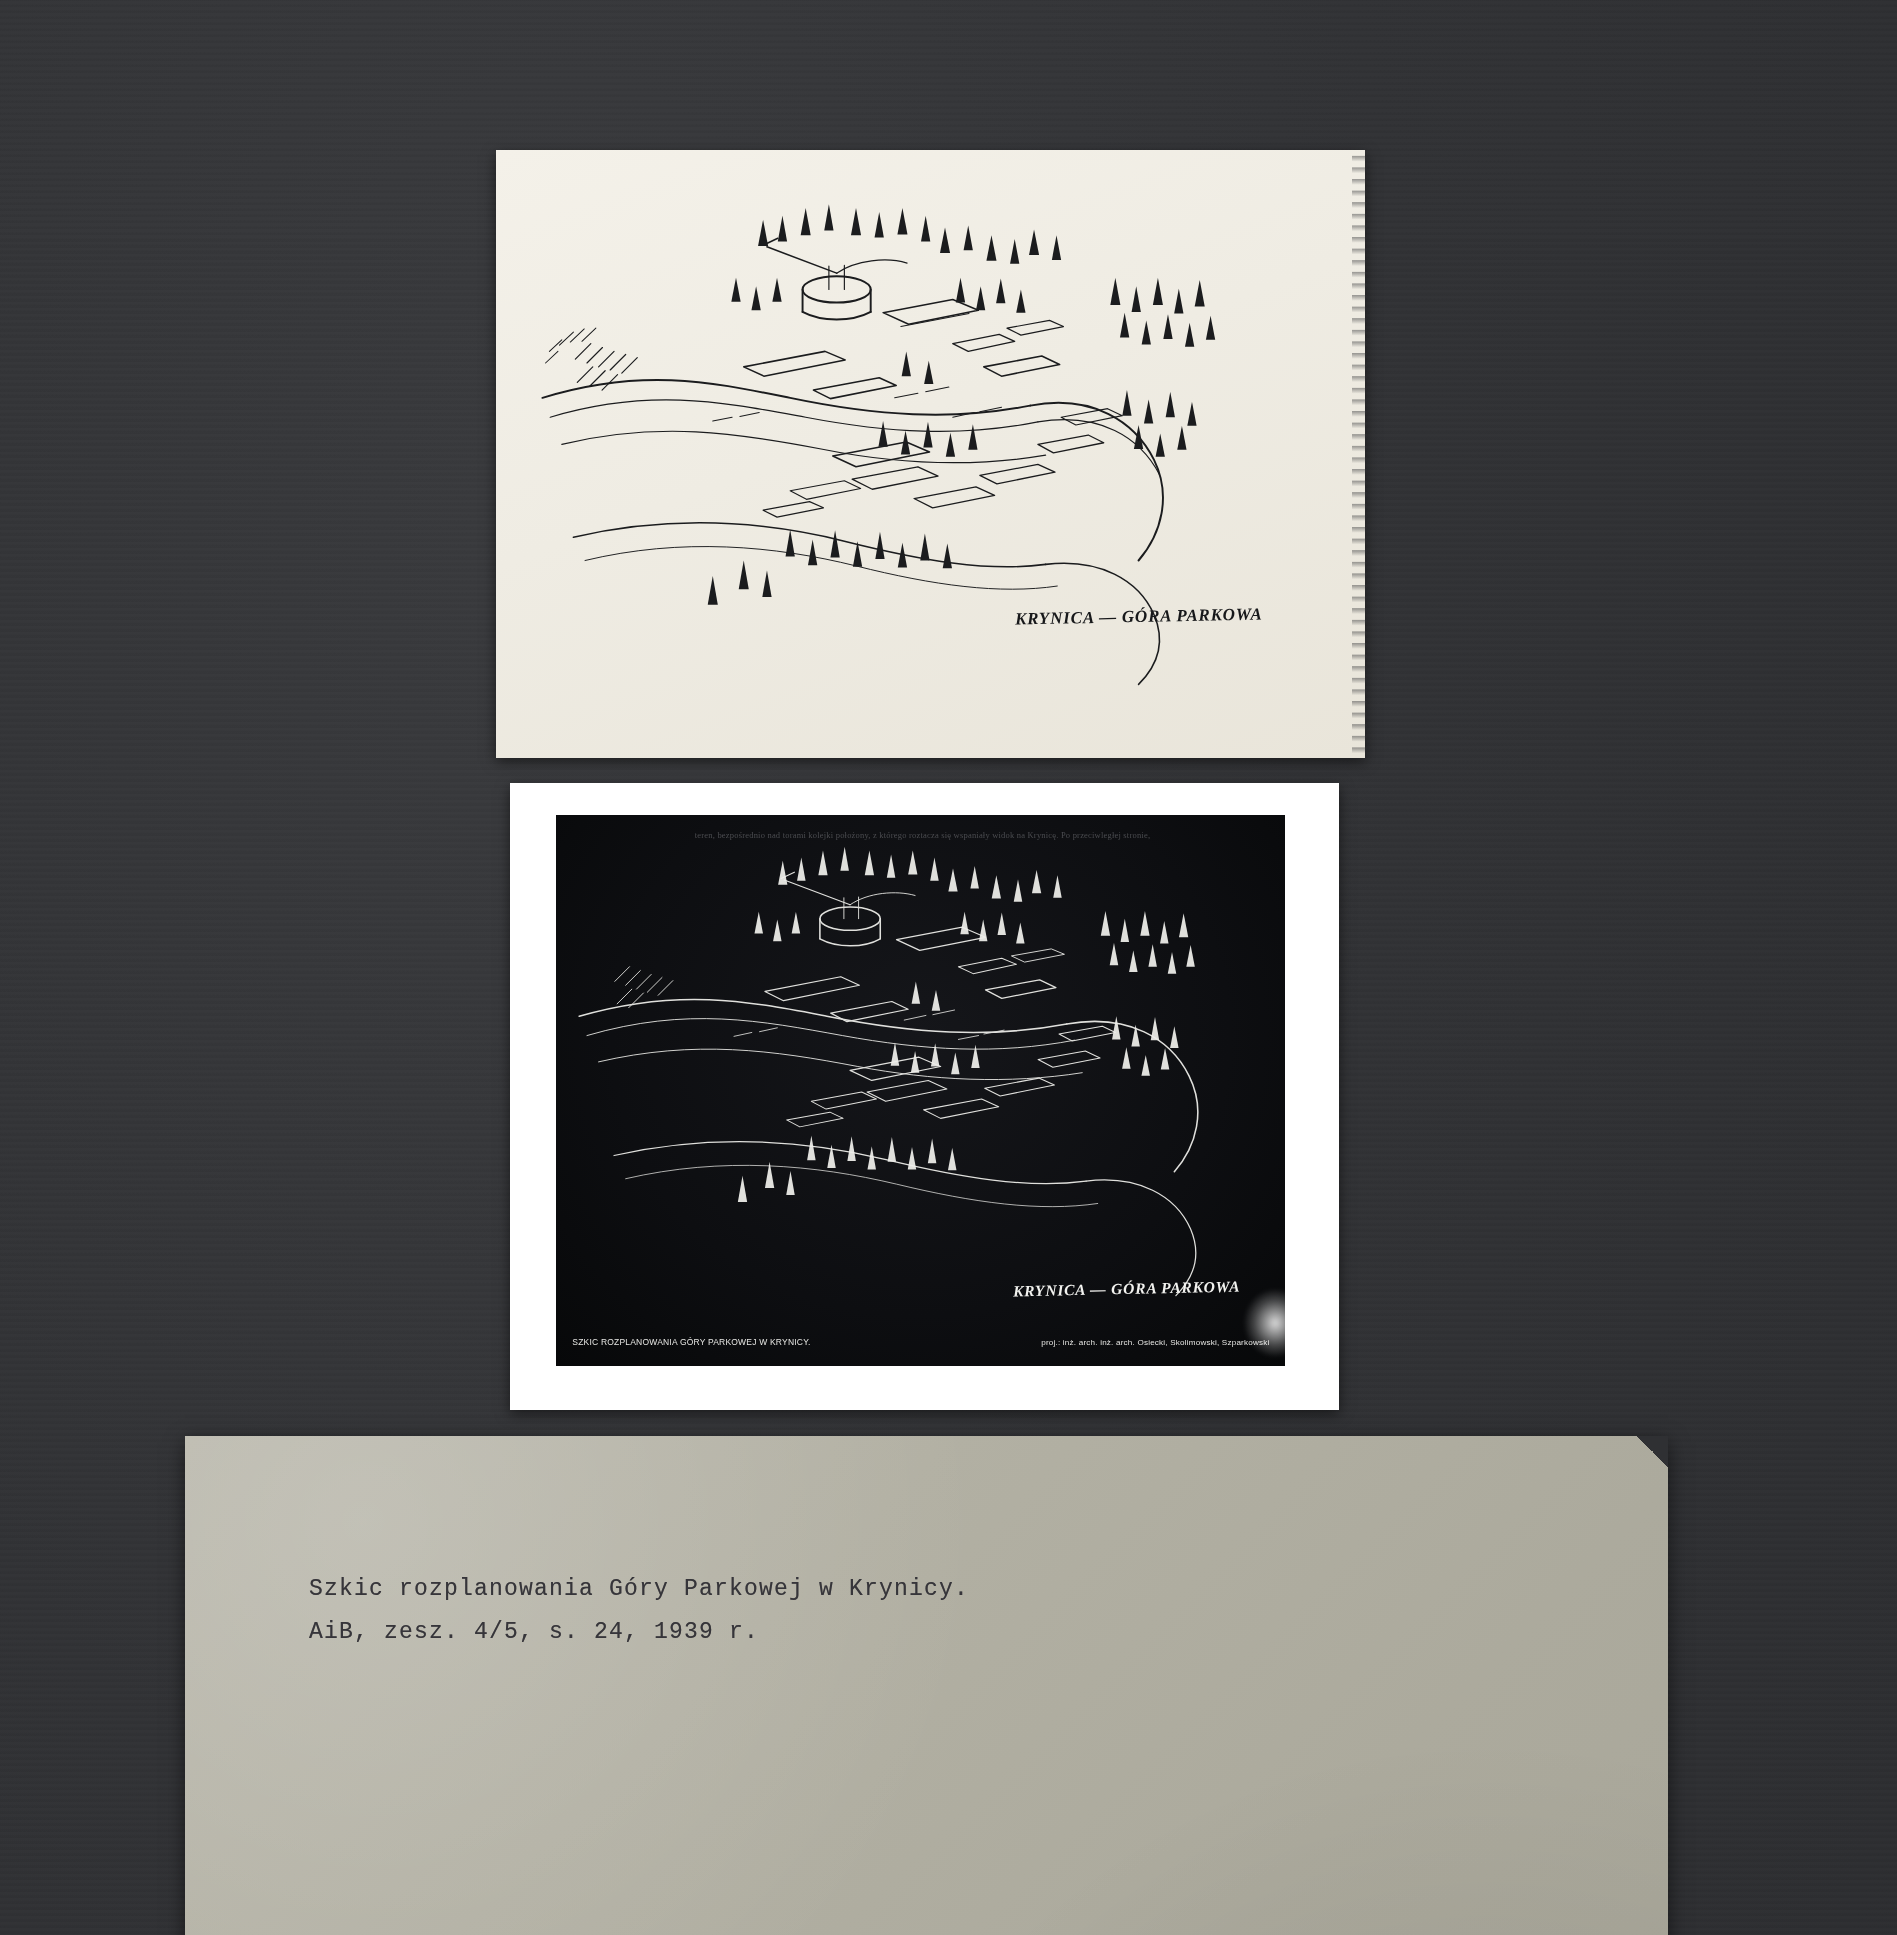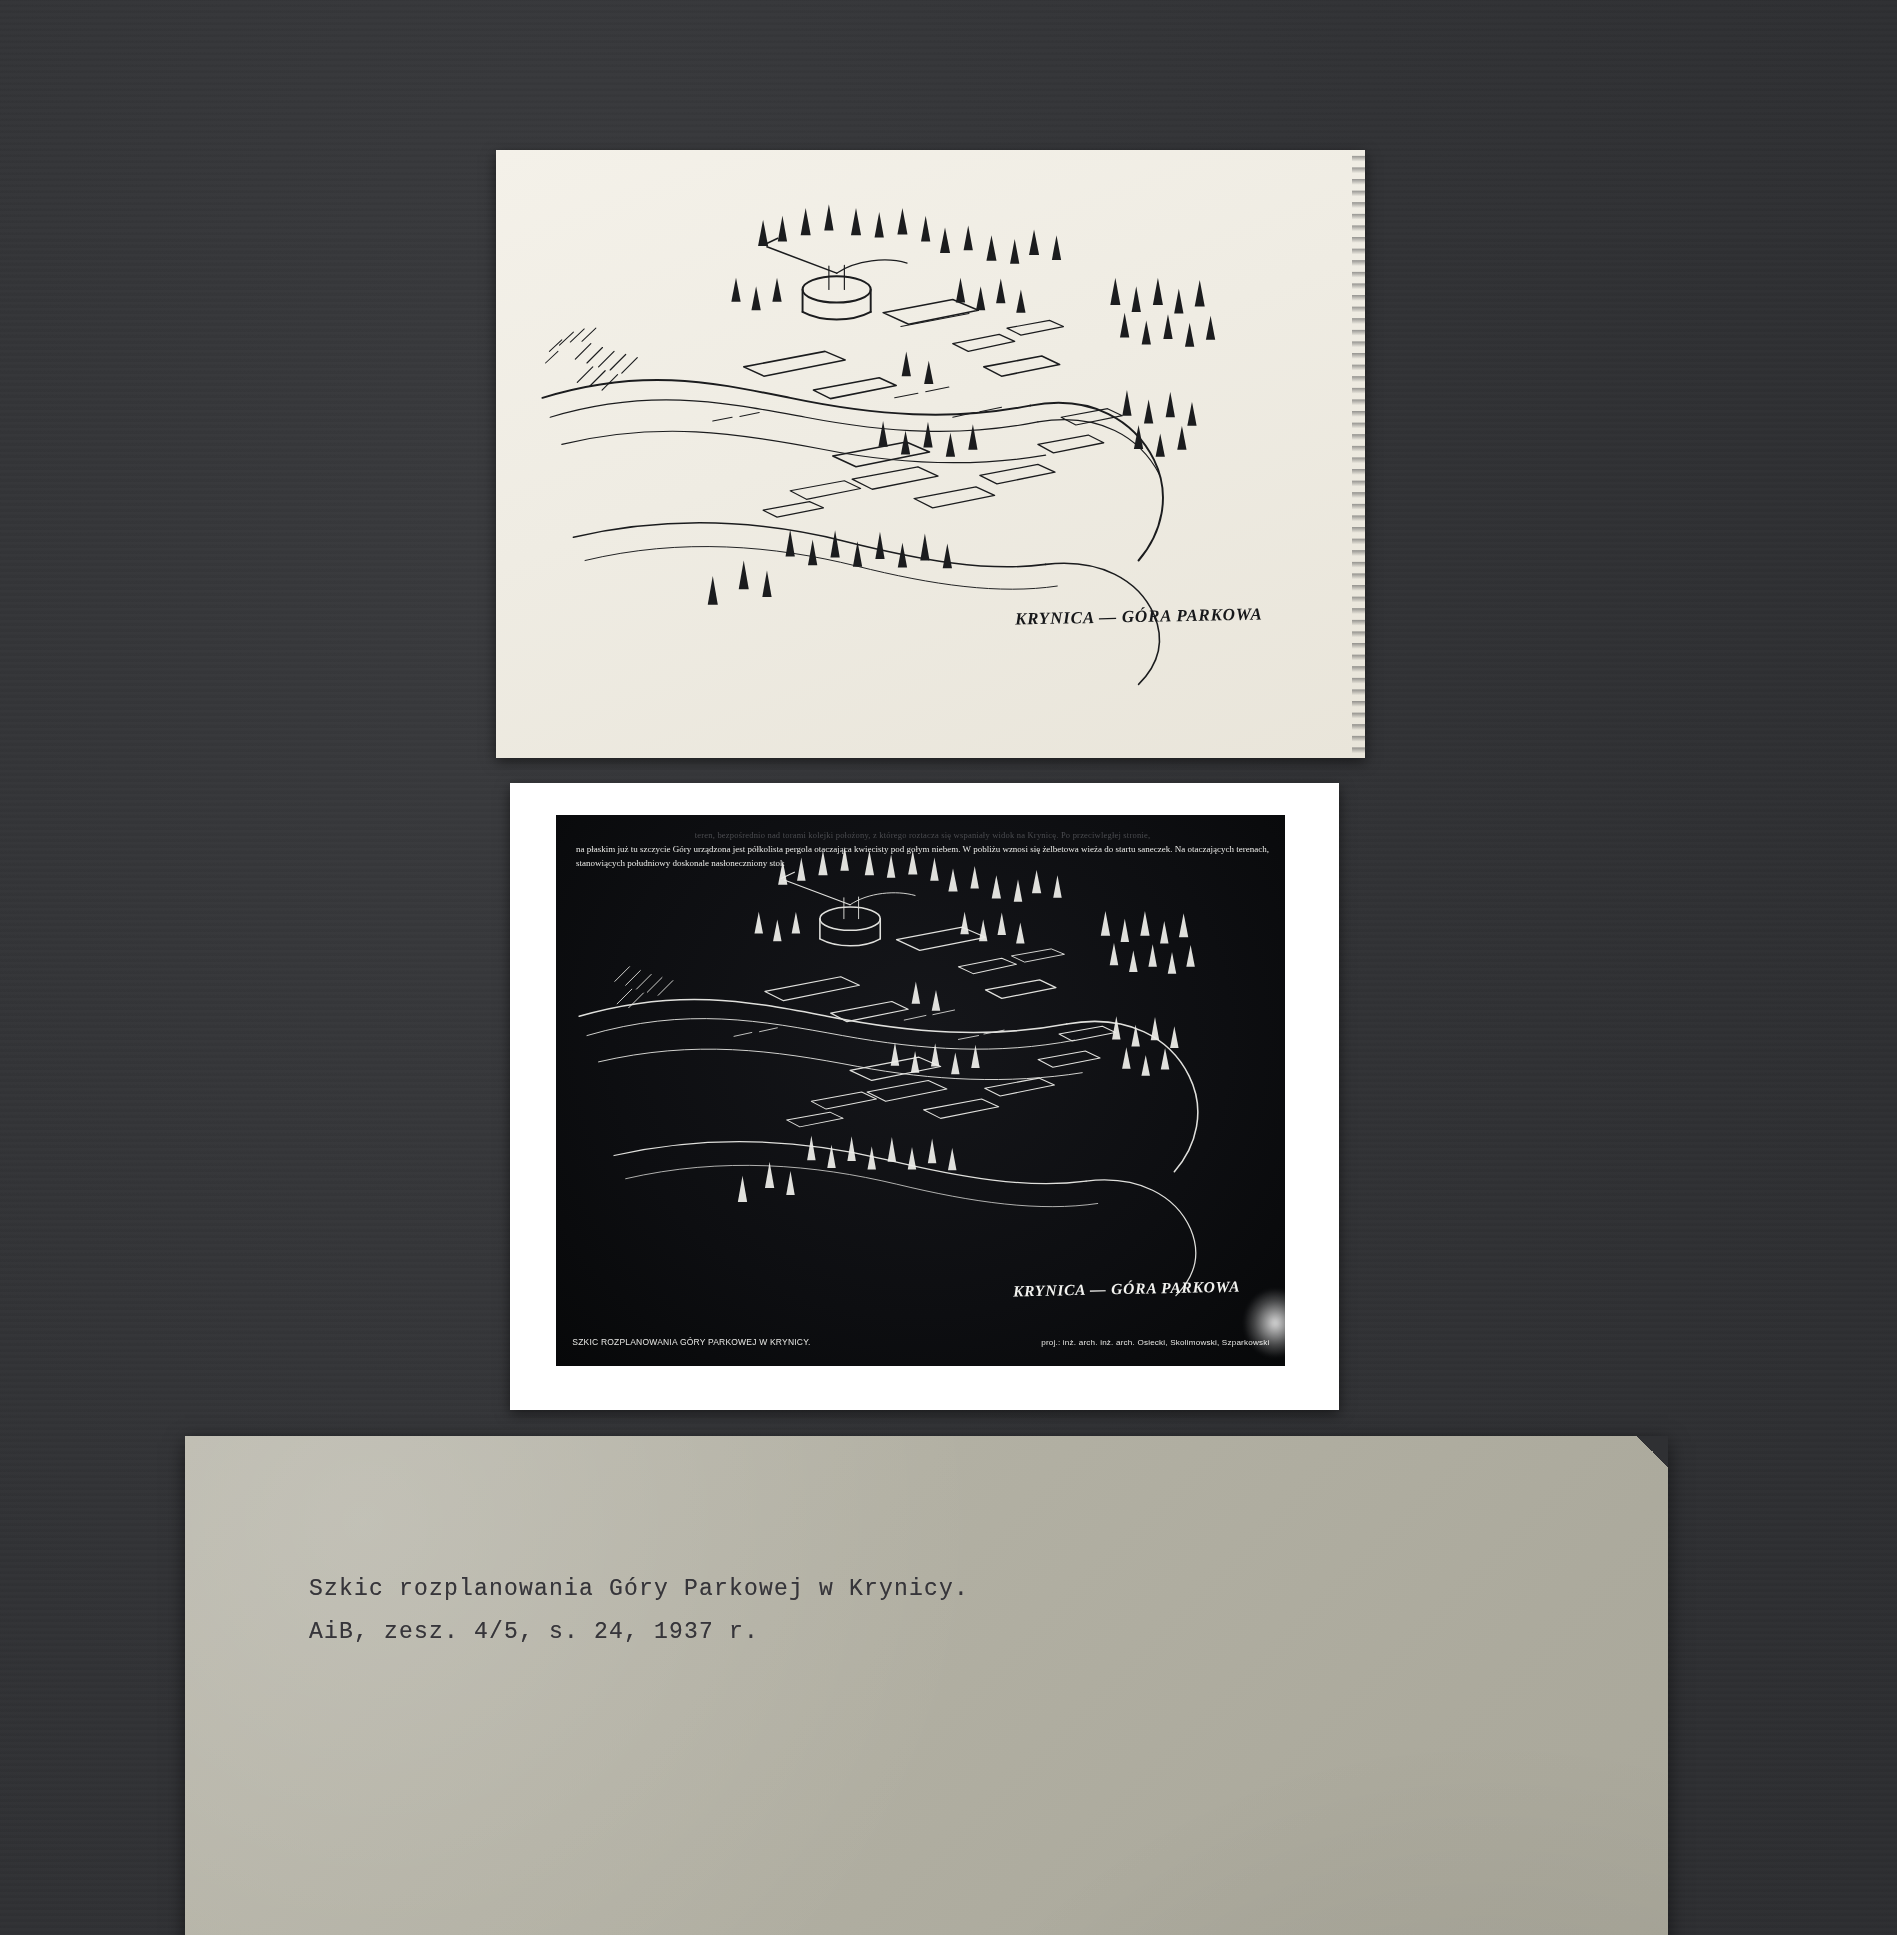--- a/index.html
+++ b/index.html
@@ -328,21 +328,20 @@
   <div class="sketch-caption" id="print-title">KRYNICA — GÓRA PARKOWA</div>
 
   <div class="edge-wear"></div>
 </div>
 
 <div class="photo" id="photo-negative">
   <div id="neg-inner">
 
     <div id="neg-top-text">
       <span class="faded">teren, bezpośrednio nad torami kolejki położony, z którego roztacza się wspaniały widok na Krynicę. Po przeciwległej stronie,</span>
-      <span>na płaskim już tu szczycie Góry urządzona jest półkolista pergola otaczająca kwiecisty pod gołym niebem. W pobliżu wznosi się żelbetowa wieża do startu saneczek. Na otaczających terenach, stanowiących południowy doskonale nasłoneczniony stok</span>
     </div>
 
     <svg class="neg-svg" viewBox="0 0 1884 1424" preserveAspectRatio="none">
       <g stroke="#f0f0ec" fill="none" stroke-linecap="round" stroke-linejoin="round" opacity="0.93">
         <path d="M60 520 C 320 445, 500 482, 700 520 C 920 564, 1120 578, 1320 540" stroke-width="4"></path>
         <path d="M80 570 C 340 494, 530 532, 740 570 C 950 608, 1140 620, 1340 582" stroke-width="2.4"></path>
         <path d="M110 638 C 360 580, 560 608, 780 650 C 970 686, 1170 696, 1360 666" stroke-width="2.4"></path>
         <path d="M1320 540 C 1480 512, 1588 578, 1636 674 C 1680 762, 1656 856, 1598 922" stroke-width="4"></path>
         <path d="M150 880 C 410 822, 650 842, 850 890 C 1050 938, 1220 966, 1370 946" stroke-width="3.2"></path>
         <path d="M180 940 C 430 882, 670 904, 880 954 C 1080 1002, 1250 1026, 1400 1004" stroke-width="2"></path>
@@ -465,17 +464,17 @@
 
     <div id="neg-blotch"></div>
   </div>
 </div>
 
 <div class="photo" id="typed-card">
   <div class="corner-fold"></div>
 
   <div id="typed-lines">
     <div class="typed-line">Szkic rozplanowania Góry Parkowej w Krynicy.</div>
-    <div class="typed-line">AiB, zesz. 4/5, s. 24, 1937 r.</div>
+    <div class="typed-line">AiB, zesz. 4/5, s. 24, 1939 r.</div>
   </div>
 
 </div>
 
 
 </body></html>

